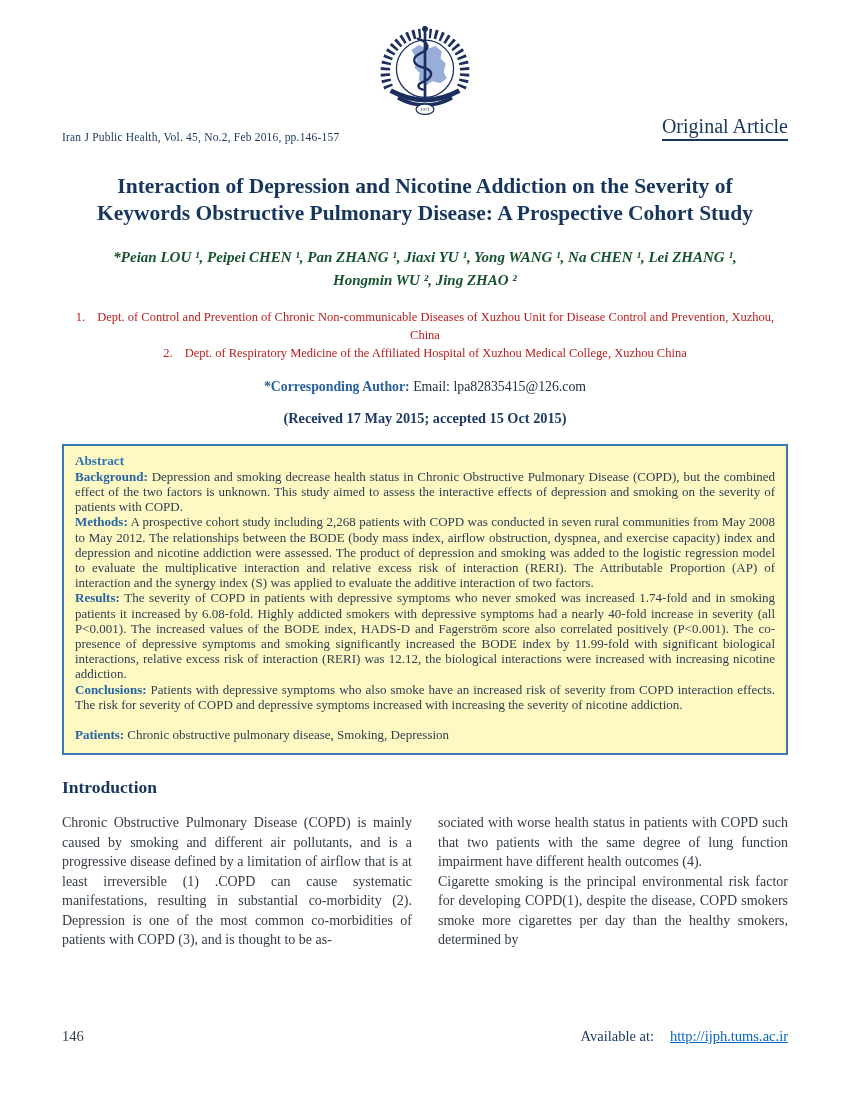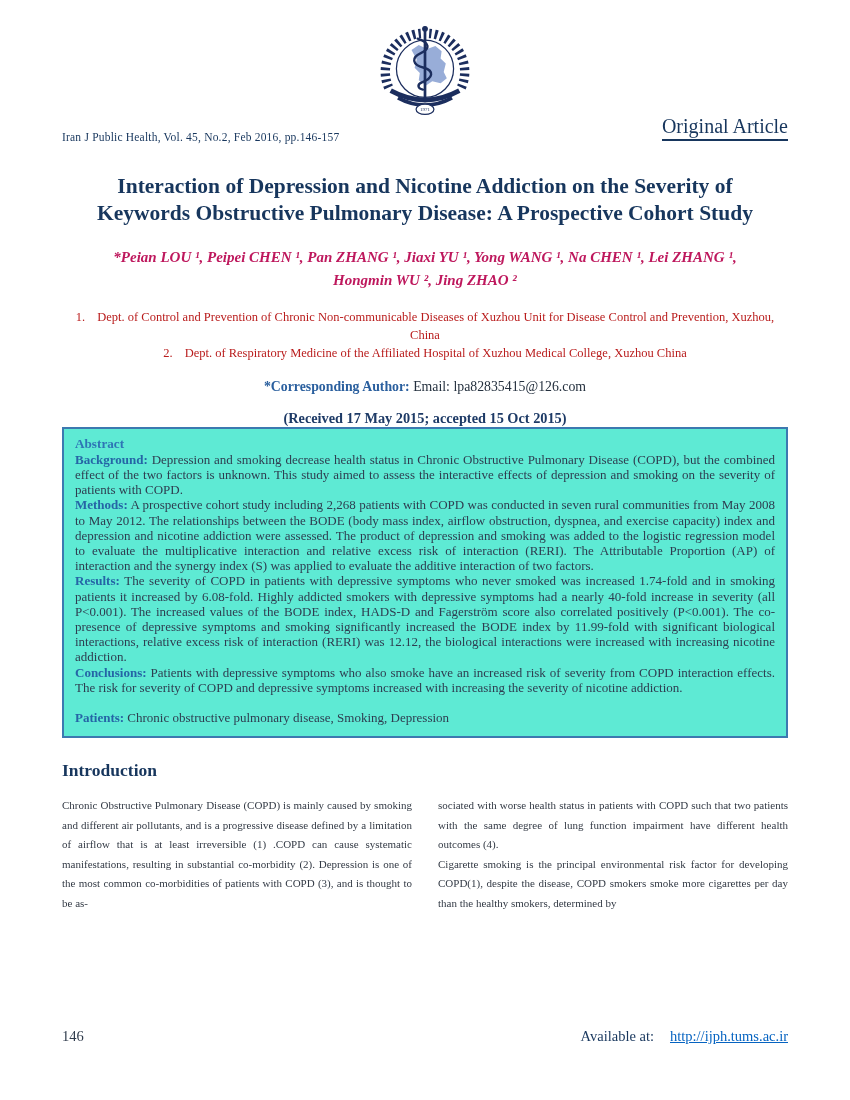--- a/index.html
+++ b/index.html
@@ -13,38 +13,38 @@
   .logo{position:absolute;left:50%;top:-4px;transform:translateX(-50%);}
   .journal-line{position:absolute;left:0;top:106px;font-size:11.5px;color:#17365d;letter-spacing:.2px;}
   .article-type{
     position:absolute;right:0;top:90px;font-size:20px;font-weight:normal;color:#17365d;
     border-bottom:2.5px solid #17365d;padding-bottom:1px;
   }
   
   .title{margin:26px auto 0;width:712px;text-align:center;font-size:21.5px;font-weight:bold;
          color:#17365d;line-height:1.24;}
   .authors{margin:20px auto 10px;max-width:648px;text-align:center;font-size:15px;font-weight:bold;
-           font-style:italic;color:#be185d;line-height:1.5;}
+           font-style:italic;color:#14532d;line-height:1.5;}
   .affiliations{margin:18px auto 0;max-width:716px;text-align:center;
                 font-size:12.5px;color:#b91c1c;line-height:1.42;}
   .affil-num{margin-right:12px;}
   .correspond{margin-top:16px;text-align:center;font-size:13.8px;color:#24303e;}
   .corr-label{font-weight:bold;color:#2a5f9e;}
   .dates{margin-top:15px;text-align:center;font-size:14.3px;font-weight:bold;color:#1d3a66;}
   
-  .abstract{border:2px solid #3c79b0;background:#5eead4;
+  .abstract{margin-top:17px;border:2px solid #3c79b0;background:#fef9c3;
             padding:5px 11px 11px;font-size:13px;line-height:15.2px;color:#2e3d50;text-align:justify;}
   .abs-heading{color:#2e74b5;font-weight:bold;font-size:13.2px;margin:2px 0 1px;text-align:left;}
   .abstract p{margin:0;}
   .abs-label{font-weight:bold;color:#2565a6;}
   .keywords{margin-top:15px !important;}
   
   .intro-heading{margin:22px 0 0;font-size:17.5px;font-weight:bold;color:#17365d;}
   .columns{margin-top:15px;display:flex;gap:26px;}
-  .col{flex:1;text-align:justify;font-size:11px;line-height:19.5px;color:#333a45;}
+  .col{flex:1;text-align:justify;font-size:14px;line-height:19.5px;color:#333a45;}
   .col p{margin:0;}
   
   .footer{position:absolute;left:62px;right:62px;top:1028px;display:flex;
           justify-content:space-between;align-items:baseline;font-size:14.5px;color:#2f3b4c;}
   .avail-label{color:#17365d;}
   .avail-link{color:#0563c1;text-decoration:underline;margin-left:16px;cursor:pointer;}
 </style>
 </head>
 <body>
 

